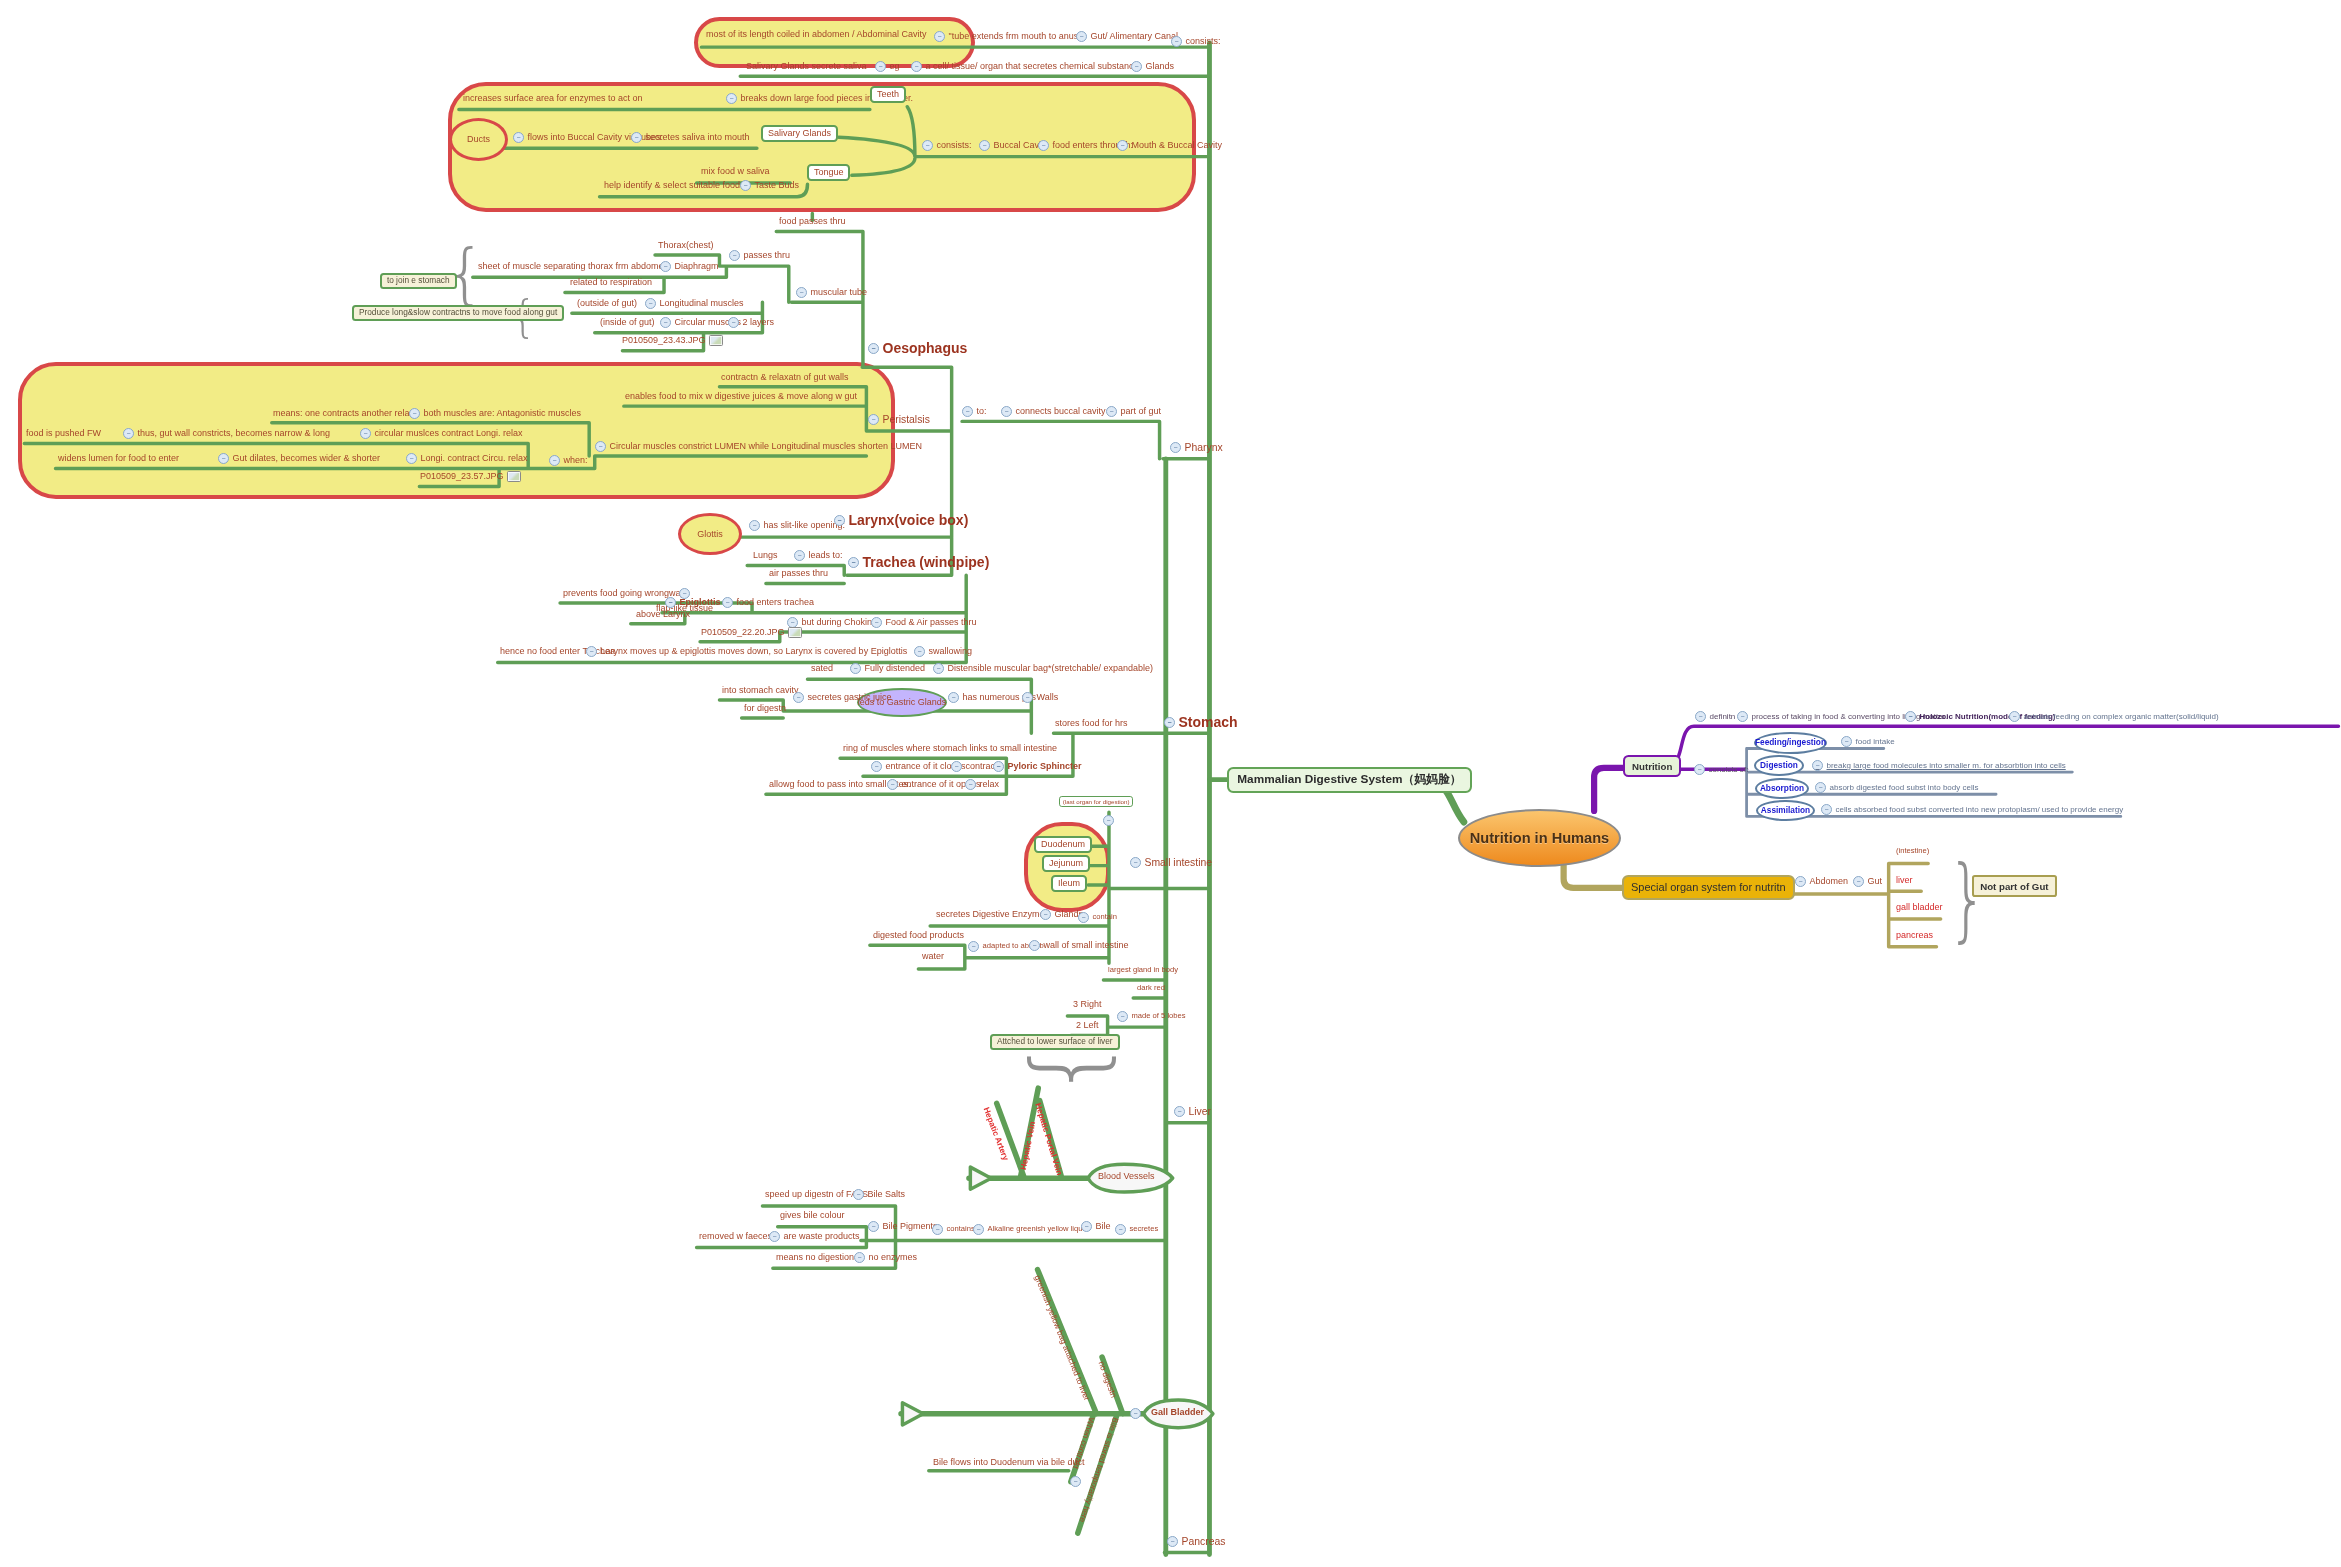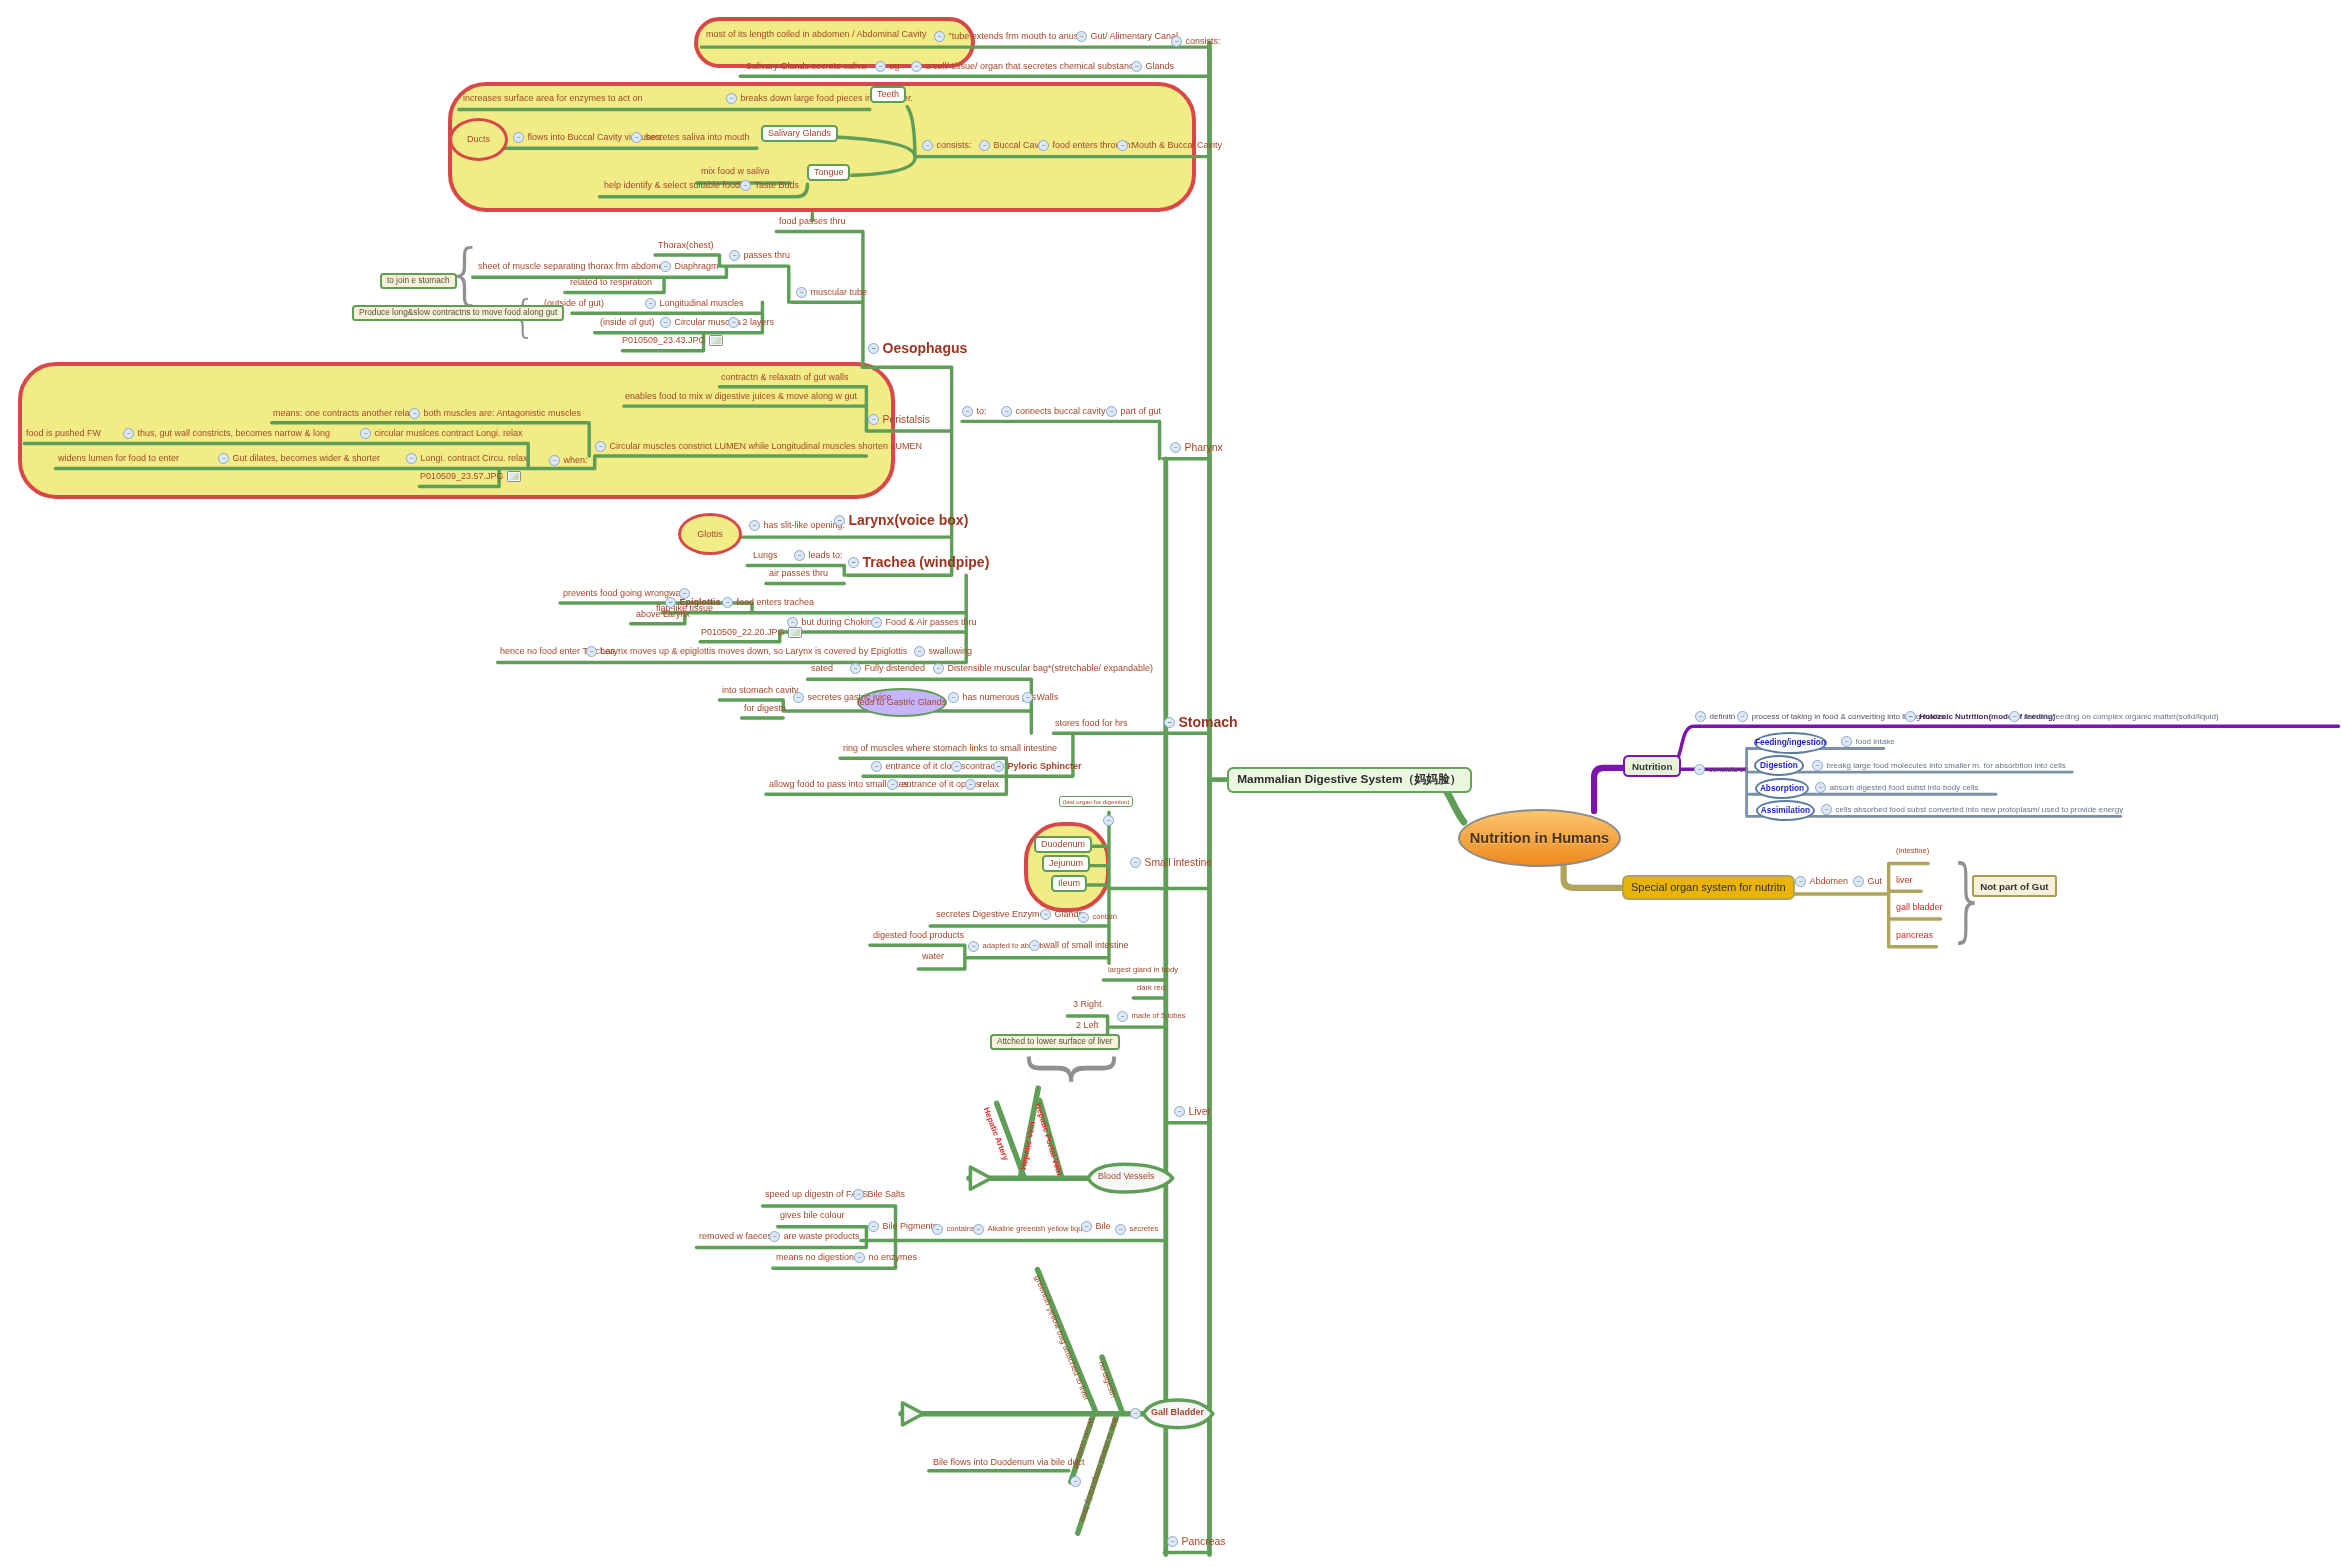--- a/index.html
+++ b/index.html
@@ -230,21 +230,21 @@
       <span class="minus">−</span>
       <span>Diaphragm</span>
     </div>
     <div class="node n" style="left: 570px; top: 277px;">
       <span>related to respiration</span>
     </div>
     <div class="node n" style="left: 796px; top: 287px;">
       <span class="minus">−</span>
       <span>muscular tube</span>
     </div>
-    <div class="node n" style="left: 544px; top: 298px;">
+    <div class="node n" style="left: 577px; top: 298px;">
       <span>(outside of gut)</span>
     </div>
     <div class="node n" style="left: 645px; top: 298px;">
       <span class="minus">−</span>
       <span>Longitudinal muscles</span>
     </div>
     <div class="node cream" style="left: 352px; top: 305px;">
       <span>Produce long&amp;slow contractns to move food along gut</span>
     </div>
     <div class="node n" style="left: 600px; top: 317px;">
@@ -623,21 +623,21 @@
       <span>animals feeding on complex organic matter(solid/liquid)</span>
     </div>
     <div class="node smgray" style="left: 1694px; top: 764px;">
       <span class="minus">−</span>
       <span>consists of:</span>
     </div>
     <div class="node smslate" style="left: 1841px; top: 736px;">
       <span class="minus">−</span>
       <span>food intake</span>
     </div>
-    <div class="node smslate" style="left: 1812px; top: 760px;">
+    <div class="node smslate" style="left: 1812px; top: 760px; text-decoration: underline;">
       <span class="minus">−</span>
       <span>breakg large food molecules into smaller m. for absorbtion into cells</span>
     </div>
     <div class="node smslate" style="left: 1815px; top: 782px;">
       <span class="minus">−</span>
       <span>absorb digested food subst into body cells</span>
     </div>
     <div class="node smslate" style="left: 1821px; top: 804px;">
       <span class="minus">−</span>
       <span>cells absorbed food subst converted into new protoplasm/ used to provide energy</span>

